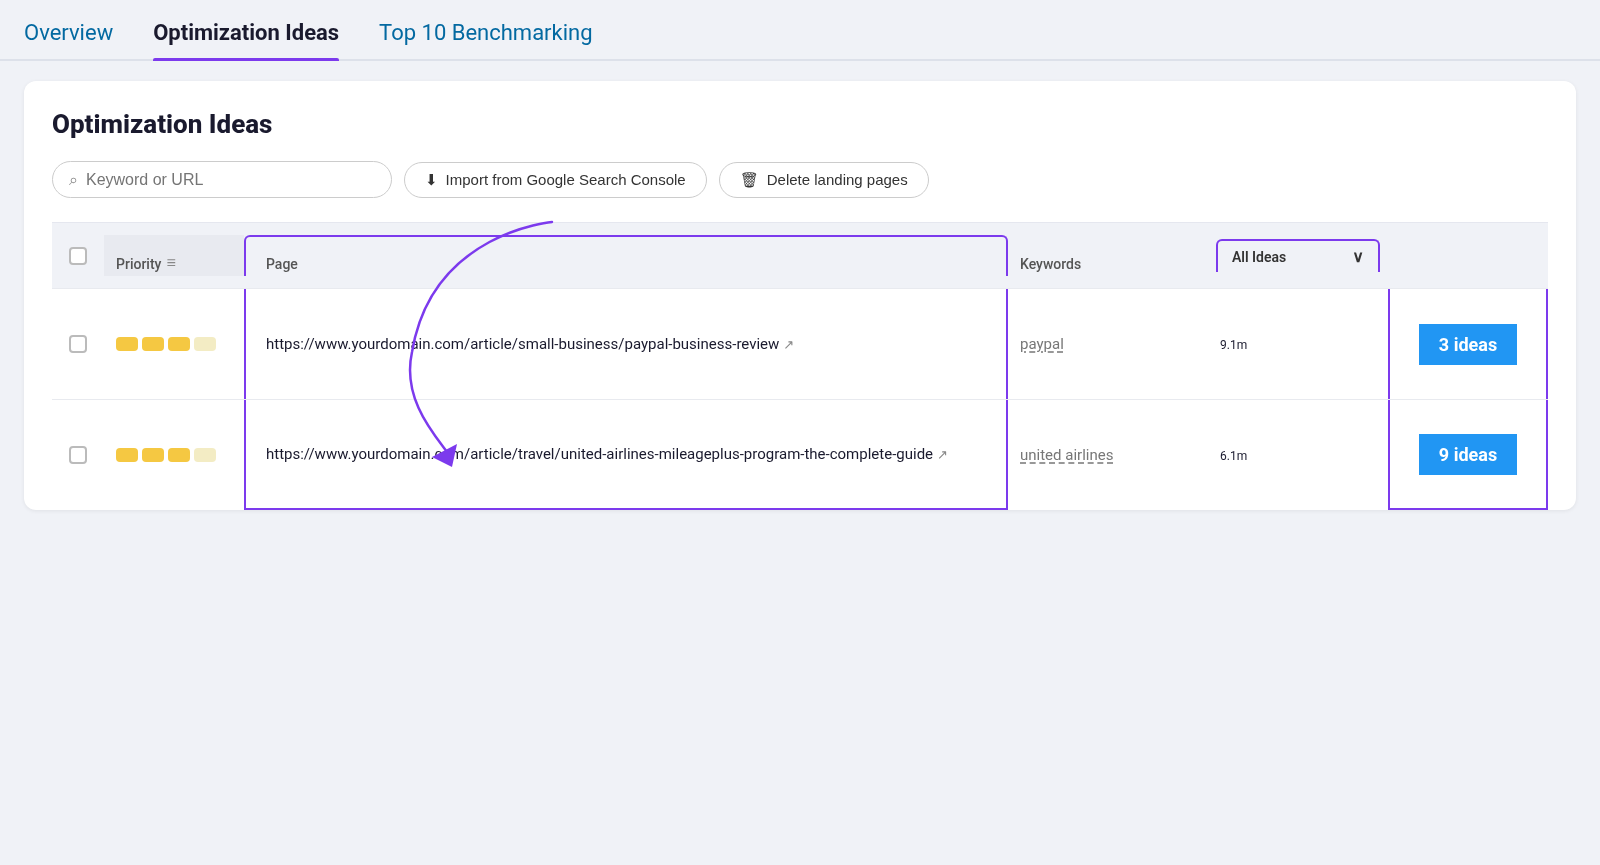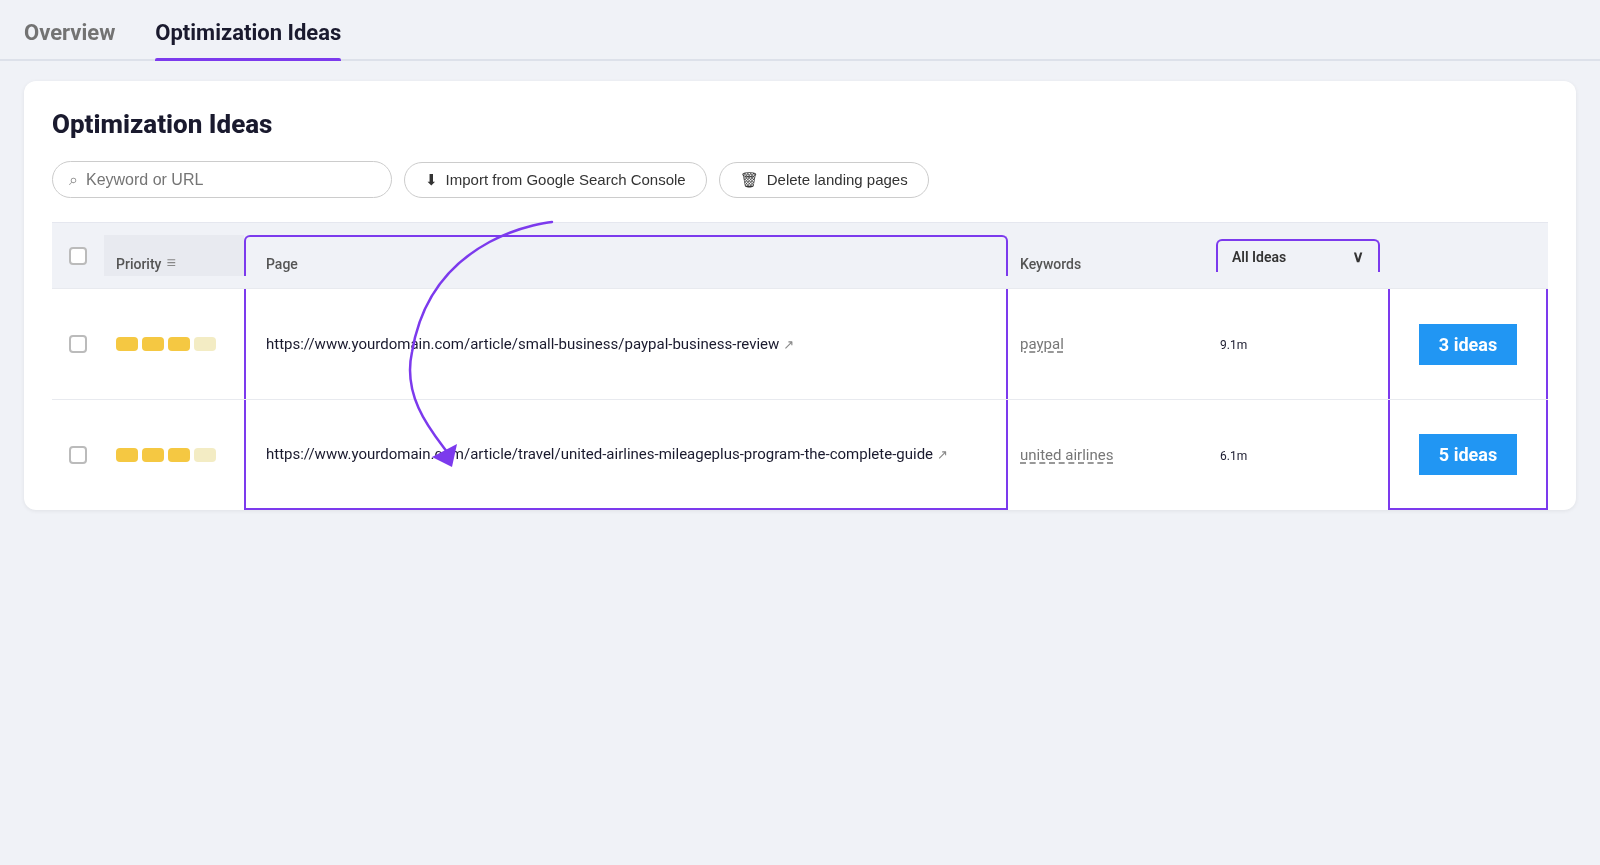--- a/index.html
+++ b/index.html
@@ -15,22 +15,22 @@
       display: flex;
       align-items: flex-end;
       background: #f0f2f7;
       padding: 0 24px;
       gap: 40px;
       border-bottom: 2px solid #dde1ea;
       position: relative;
     }
     .nav-tab {
       font-size: 22px;
-      font-weight: 700;
-      color: #737373;
+      font-weight: 400;
+      color: #0369a1;
       padding: 20px 0 14px;
       cursor: pointer;
       position: relative;
       white-space: nowrap;
     }
     .nav-tab.active {
       font-weight: 700;
       color: #1a1a2e;
     }
     .nav-tab.active::after {
@@ -277,20 +277,21 @@
       width: 320px;
       height: 260px;
     }
   </style>
 </head>
 <body>
 
 <nav class="top-nav">
   <div class="nav-tab">Overview</div>
   <div class="nav-tab active">Optimization Ideas</div>
+  <div class="nav-tab">Top 10 Benchmarking</div>
 </nav>
 
 <div class="main-content">
   <div class="card">
 
     <div class="card-title">Optimization Ideas</div>
 
     <div class="toolbar">
       <div class="search-box">
         <span class="search-icon">⌕</span>
@@ -396,19 +397,19 @@
 
         <div class="td">
           <span class="keyword-link">united airlines</span>
         </div>
 
         <div class="td">
           <span class="volume-val">6.1m</span>
         </div>
 
         <div class="ideas-cell ideas-cell-bottom">
-          <div class="ideas-badge">5 ideas</div>
+          <div class="ideas-badge">9 ideas</div>
         </div>
       </div>
 
     </div>
   </div>
 </div>
 
 </body></html>

